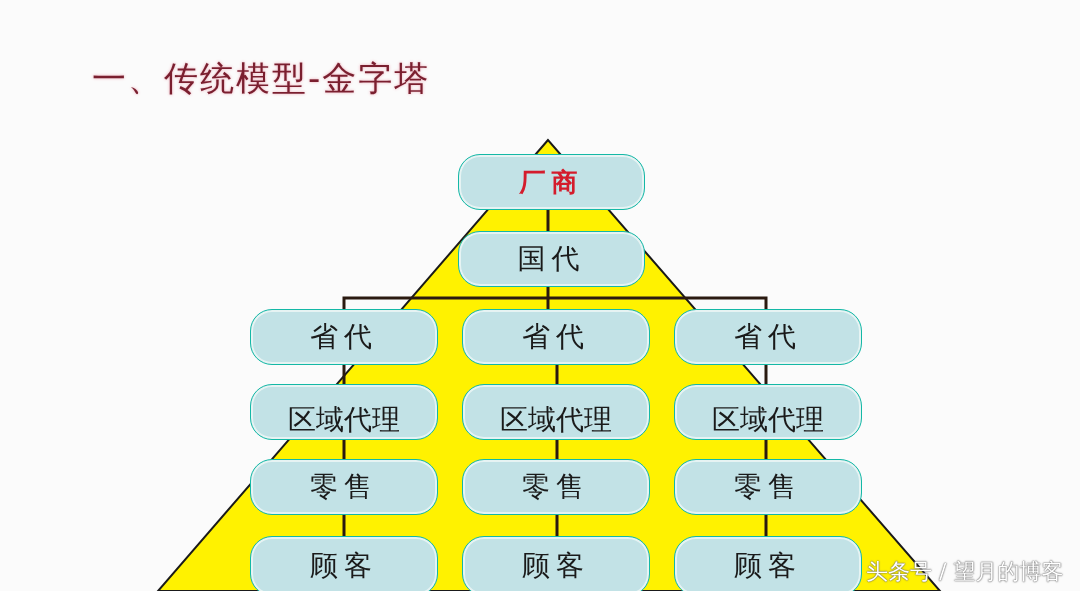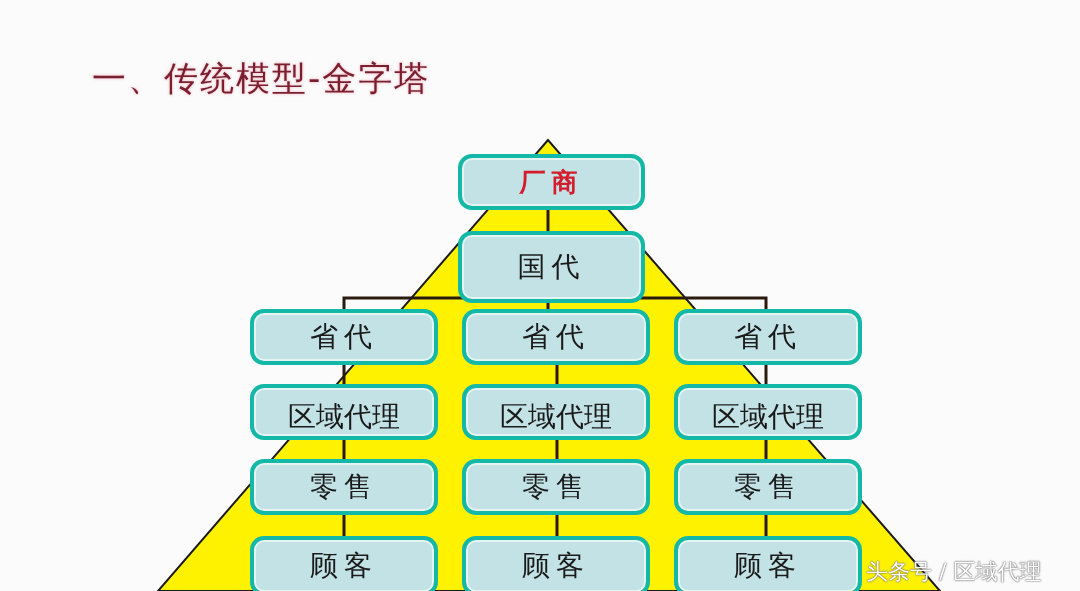--- a/index.html
+++ b/index.html
@@ -15,22 +15,22 @@
     letter-spacing: 2px;
     text-shadow: 0 0 3px rgba(220,60,90,0.45);
     white-space: nowrap;
     margin-left: 48px;
   }
   svg.diagram { position: absolute; left: 0; top: 0; }
   .node {
     position: absolute;
     box-sizing: border-box;
     background: #c2e2e6;
-    border: 4px solid #14b8a6;
-    border-radius: 14px;
+    border: 1px solid #14b8a6;
+    border-radius: 22px;
     box-shadow: inset 0 0 0 2px #e6f3f3;
     display: flex; align-items: center; justify-content: center;
     font-size: 28px; color: #1a1a1a; letter-spacing: 6px;
     white-space: nowrap;
   }
   .node.top { color: #d41c2c; font-weight: bold; font-size: 26px; }
   .node.wide-text { letter-spacing: 0px; align-items: flex-end; }
   .watermark {
     position: absolute; left: 866px; top: 557px;
     font-size: 22px; color: #ffffff;
@@ -58,21 +58,21 @@
     <line x1="344" y1="512" x2="344" y2="540"></line>
     <line x1="557" y1="512" x2="557" y2="540"></line>
     <line x1="766" y1="512" x2="766" y2="540"></line>
   </g>
 </svg>
 
 <div class="node top" style="left:458px; top:154px; width:187px; height:56px;">
   <span>厂商</span>
 </div>
 
-<div class="node" style="left:458px; top:231px; width:187px; height:72px;">
+<div class="node" style="left:458px; top:231px; width:187px; height:56px;">
   <span>国代</span>
 </div>
 
 <div class="node" style="left:250px; top:309px; width:188px; height:56px;">
   <span>省代</span>
 </div>
 <div class="node wide-text" style="left:250px; top:384px; width:188px; height:56px;">
   <span>区域代理</span>
 </div>
 <div class="node" style="left:250px; top:459px; width:188px; height:56px;">
@@ -101,13 +101,13 @@
 <div class="node wide-text" style="left:674px; top:384px; width:188px; height:56px;">
   <span>区域代理</span>
 </div>
 <div class="node" style="left:674px; top:459px; width:188px; height:56px;">
   <span>零售</span>
 </div>
 <div class="node" style="left:674px; top:536px; width:188px; height:60px;">
   <span>顾客</span>
 </div>
 
-<div class="watermark">头条号 / 区域代理</div>
+<div class="watermark">头条号 / 望月的博客</div>
 
 </body></html>

